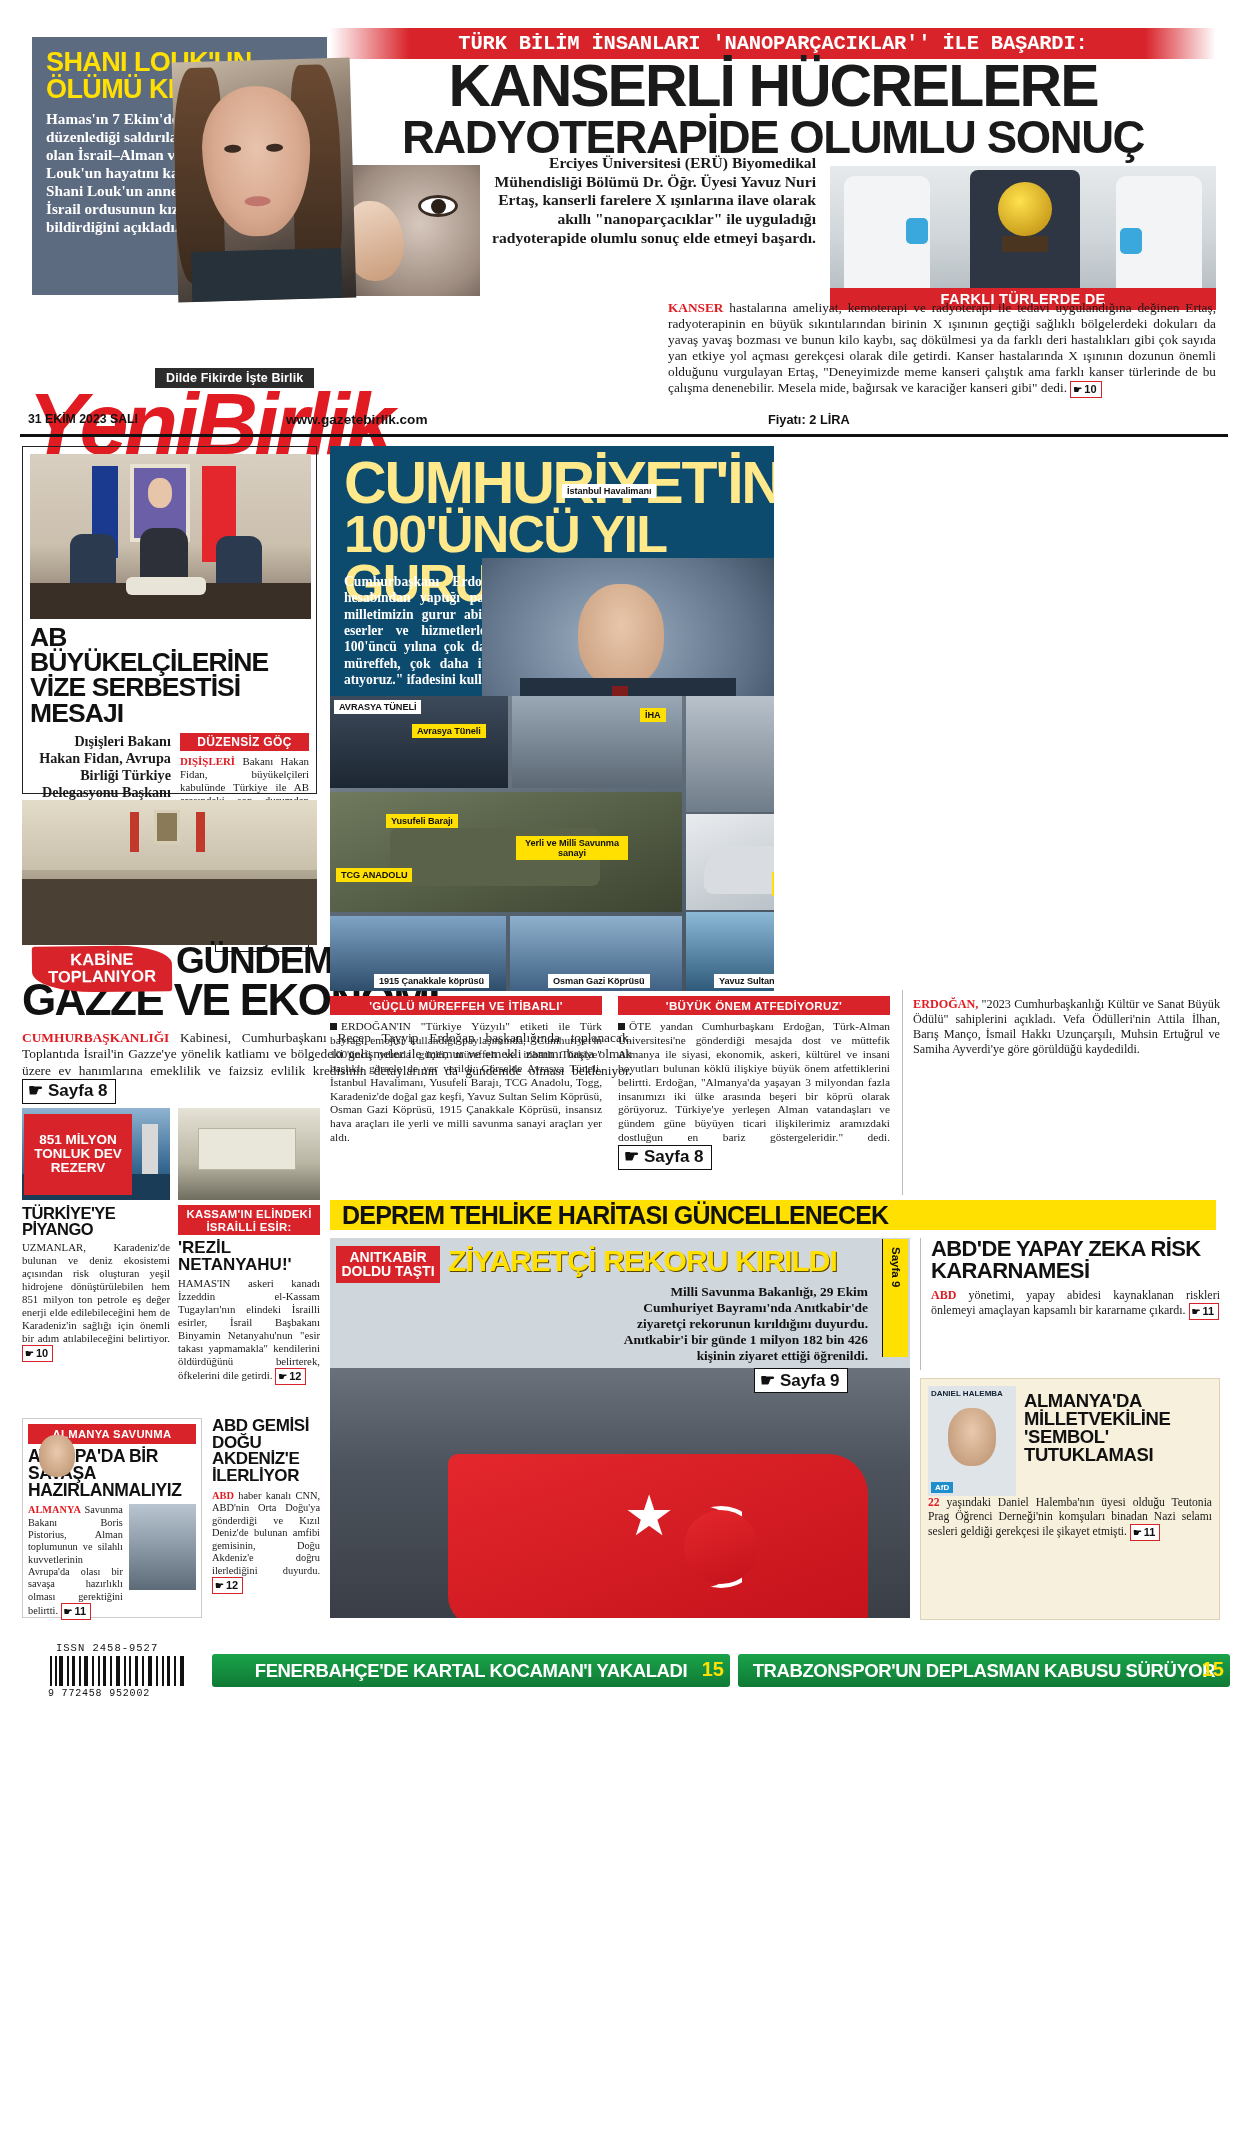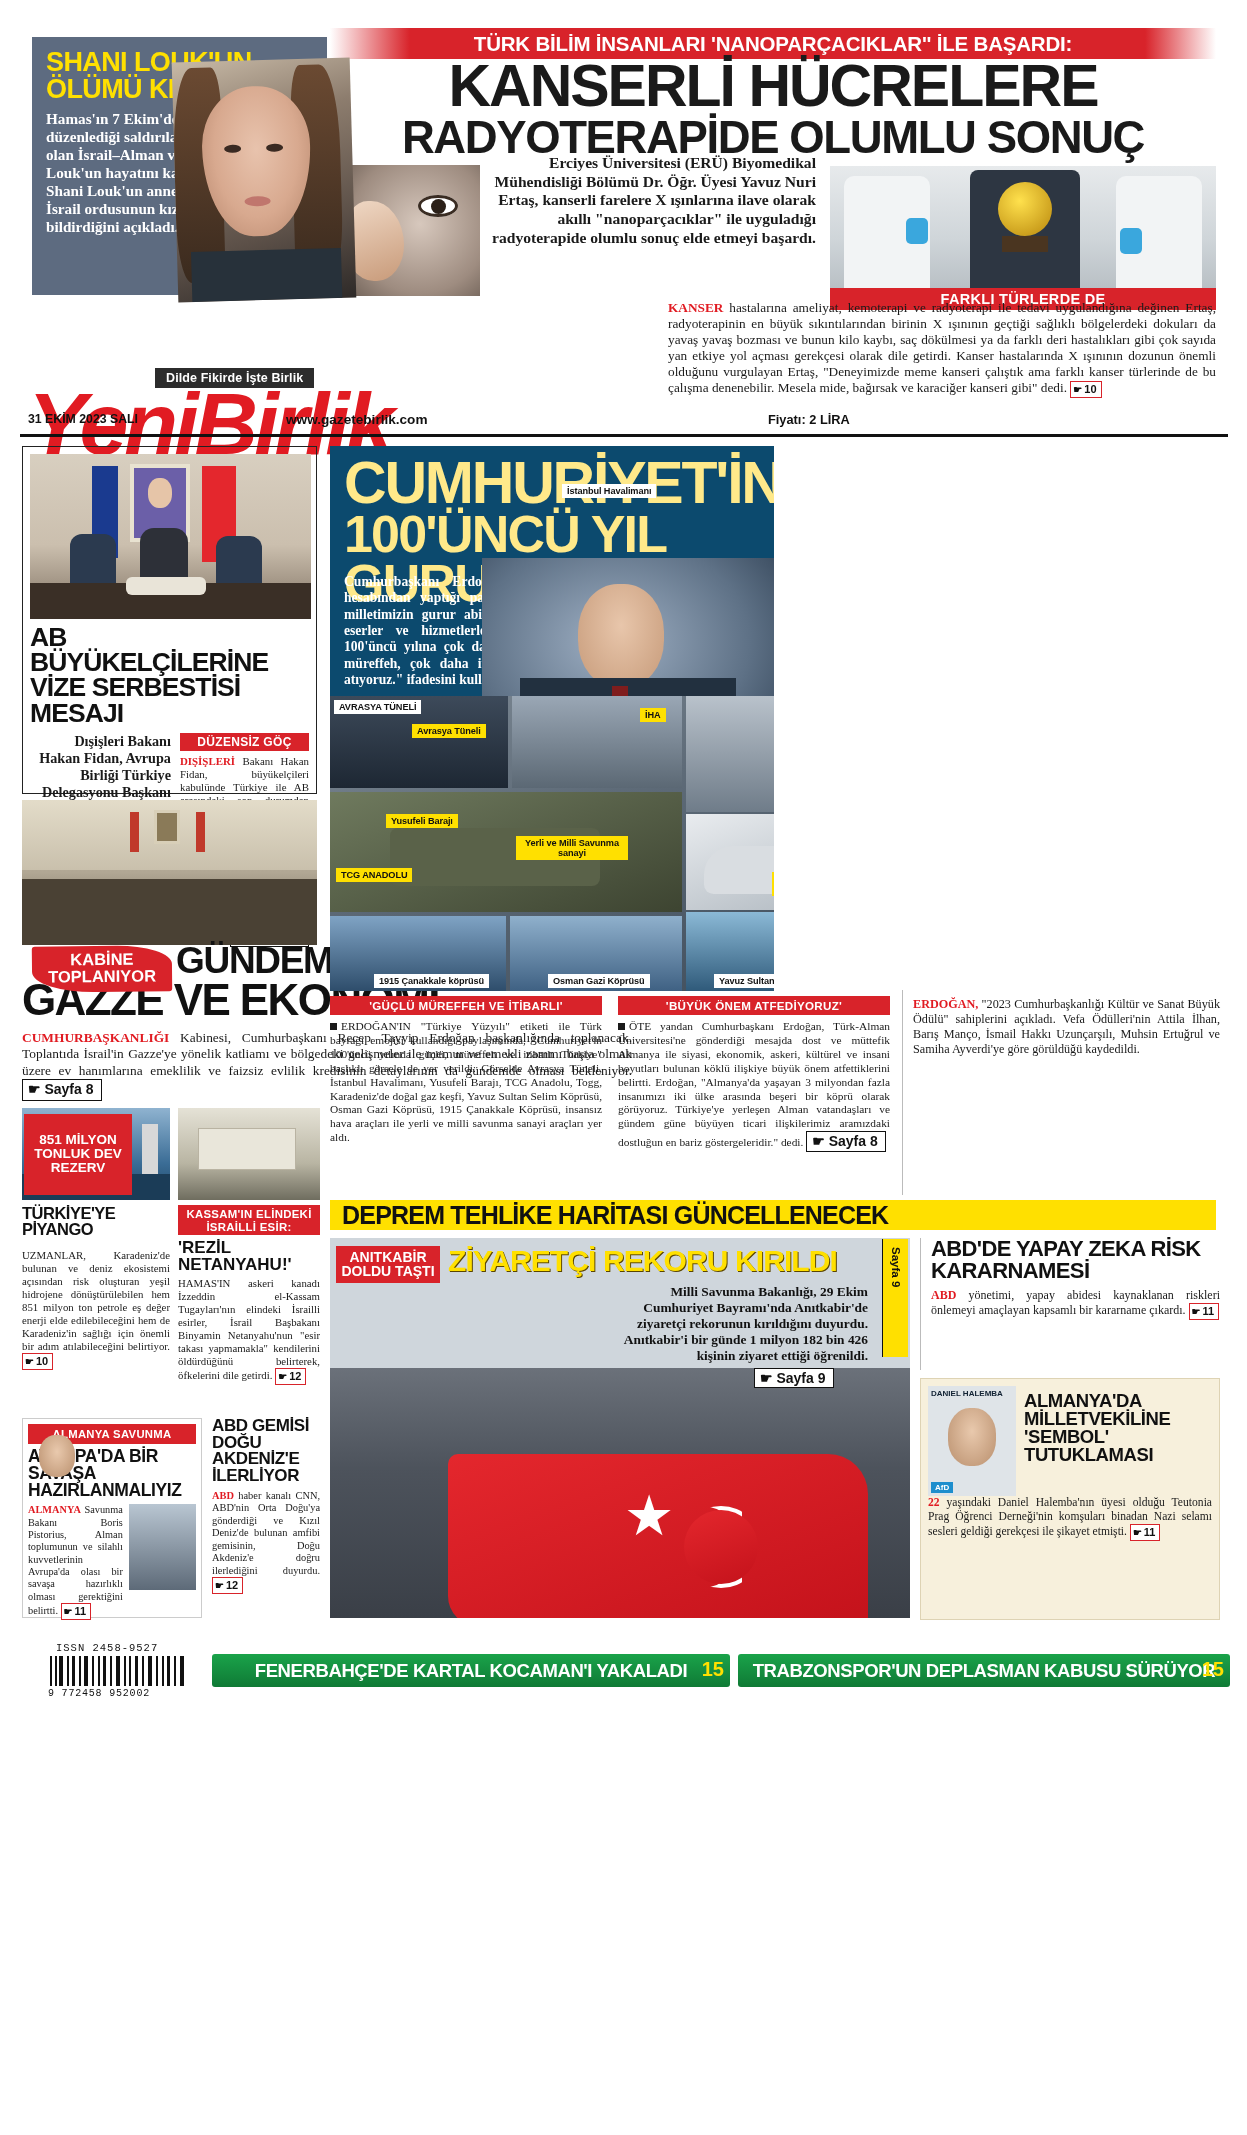--- a/index.html
+++ b/index.html
@@ -19,21 +19,21 @@
     font-weight: bold; text-align:center; letter-spacing:.3px;
   }
   .pagebadge {
     display:inline-block; border:1.4px solid #d8232a; color:#111; background:#fff;
     font-family:"Liberation Sans", sans-serif; font-weight:bold; font-size:11px;
     padding:0 4px 0 2px; line-height:14px; vertical-align:middle;
   }
   .pagebadge .hand { color:#111; font-size:10px; margin-right:2px;}
   .sayfa-badge{
     display:inline-block;background:#fff;border:1.5px solid #111;color:#111;
-    font-family:"Liberation Sans",sans-serif;font-weight:bold;font-size:14px;
+    font-family:"Liberation Sans",sans-serif;font-weight:bold;font-size:17px;
     padding:1px 7px 1px 5px;
   }
 
   
   .shani {
     position:absolute; left:32px; top:37px; width:295px; height:258px;
     background:#5d6b80; color:#fff; padding:12px 14px 10px 14px;
     z-index:3;
   }
   .shani h2 {
@@ -61,21 +61,21 @@
   .eye{position:absolute;width:17px;height:8px;background:#3a2a22;border-radius:50%;}
   .mouth{position:absolute;width:26px;height:10px;background:#c0766d;border-radius:50%;}
   .shirt{position:absolute;left:14px;bottom:0;width:150px;height:50px;background:#27313a;}
 
   
   .kanser-wrap{position:absolute; left:330px; top:28px; width:886px; height:268px;}
   .kanser-kicker{
     position:absolute; left:0; top:0; width:886px; height:31px; line-height:31px;
     font-size:20.5px;
     background:linear-gradient(90deg,#ffffff 0%, #d8232a 9%, #d8232a 92%, #ffffff 100%);
-    color:#fff;font-family:Liberation Sans, sans-serif;font-weight:bold;text-align:center;
+    color:#fff;font-family:Liberation Mono, monospace;font-weight:bold;text-align:center;
     letter-spacing:-.2px;
   }
   .kanser-h1{position:absolute;left:0;top:32px;width:886px;text-align:center;
     font-family:"Liberation Sans",sans-serif;font-weight:bold;color:#1a1a1a;
     font-size:59px;line-height:.91;letter-spacing:-2px;}
   .kanser-h2{position:absolute;left:0;top:88px;width:886px;text-align:center;
     font-family:"Liberation Sans",sans-serif;font-weight:bold;color:#1a1a1a;
     font-size:45.5px;line-height:.95;letter-spacing:-1.4px;}
   .kanser-photo{
     position:absolute;left:0;top:137px;width:150px;height:131px;
@@ -150,21 +150,21 @@
     text-align:justify;color:#1a1a1a;}
 
   .rezerv{position:absolute;left:22px;top:1108px;width:148px;height:300px;}
   .rezerv-photo{width:148px;height:92px;background:linear-gradient(180deg,#8fb3d0,#3b6d96 60%,#1d4463);position:relative;overflow:hidden;}
   .rezerv-badge{position:absolute;left:2px;top:6px;width:108px;background:#d8232a;color:#fff;
     font-family:"Liberation Sans",sans-serif;font-weight:bold;font-size:13.5px;line-height:1.05;
     text-align:center;padding:19px 2px;z-index:3;}
   .rezerv-h{font-family:"Liberation Sans",sans-serif;font-weight:bold;font-size:16.5px;
     line-height:.98;letter-spacing:-.5px;color:#111;margin-top:5px;}
   .rezerv-body{font-family:"Liberation Serif",serif;font-size:10.8px;line-height:1.2;
-    text-align:justify;margin-top:12px;color:#1a1a1a;}
+    text-align:justify;margin-top:4px;color:#1a1a1a;}
 
   .kassam{position:absolute;left:178px;top:1108px;width:142px;height:300px;}
   .kassam-photo{width:142px;height:92px;background:linear-gradient(180deg,#e5e2d6,#b9b5a3 60%,#6f6d5f);}
   .kassam-kick{margin-top:5px;height:30px;font-size:11.4px;line-height:1.1;padding:3px 2px;}
   .kassam-h{font-family:"Liberation Sans",sans-serif;font-weight:bold;font-size:17px;
     line-height:1;color:#111;margin-top:4px;}
   .kassam-body{font-family:"Liberation Serif",serif;font-size:10.8px;line-height:1.2;
     text-align:justify;margin-top:4px;color:#1a1a1a;}
 
   

